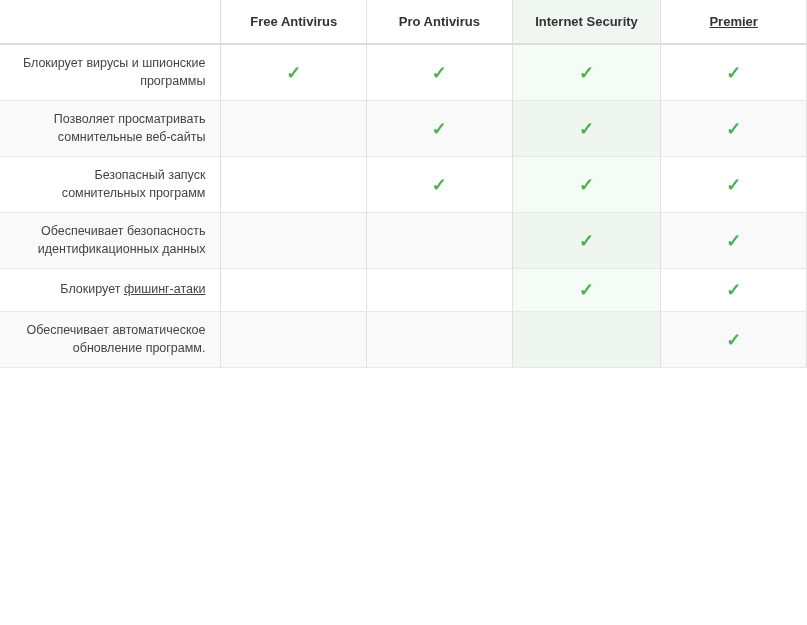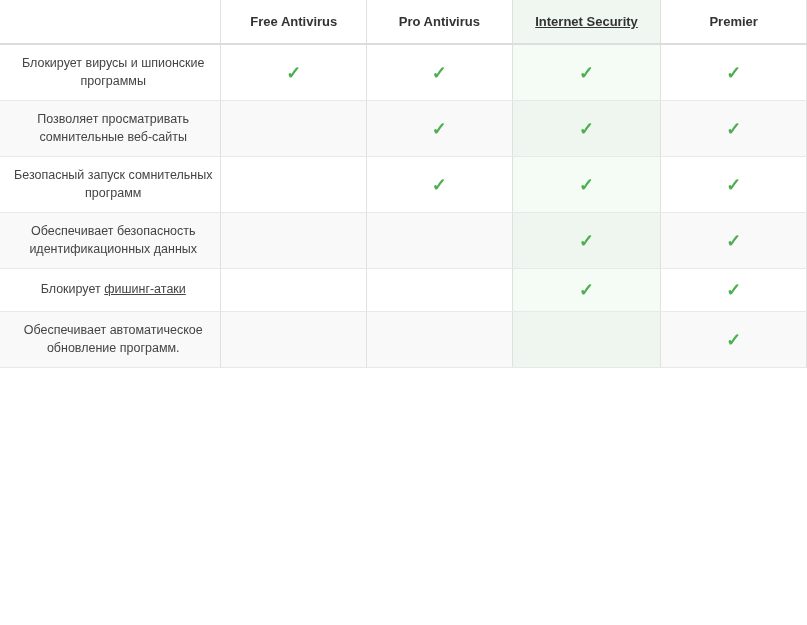--- a/index.html
+++ b/index.html
@@ -35,45 +35,45 @@
       background: #f0f7f0;
     }
     .comparison-table td {
       padding: 10px 10px;
       border-bottom: 1px solid #e8e8e8;
       border-right: 1px solid #e0e0e0;
       text-align: center;
       vertical-align: middle;
     }
     .comparison-table td:first-child {
-      text-align: center;
+      text-align: right;
       font-size: 12.5px;
       color: #444;
-      padding-right: 4px;
+      padding-right: 15px;
       line-height: 1.4;
     }
     .comparison-table tr:nth-child(even) {
       background: #f9f9f9;
     }
     .comparison-table tr:nth-child(odd) {
       background: #fff;
     }
     .comparison-table td.highlighted-col {
       background: rgba(0,150,0,0.04);
     }
     .check {
       color: #4caf50;
       font-size: 18px;
       font-weight: bold;
     }
     .col-feature { width: 220px; }
     .col-free { width: 145px; }
     .col-pro { width: 145px; }
-    .col-internet { width: 148px; text-decoration: underline; }
-    .col-premier { width: 145px; }
+    .col-internet { width: 148px; }
+    .col-premier { width: 145px; text-decoration: underline; }
     .underline { text-decoration: underline; }
   </style>
 </head>
 <body>
 
 <table class="comparison-table">
   <thead>
     <tr>
       <th class="col-feature"></th>
       <th class="col-free">Free Antivirus</th>

